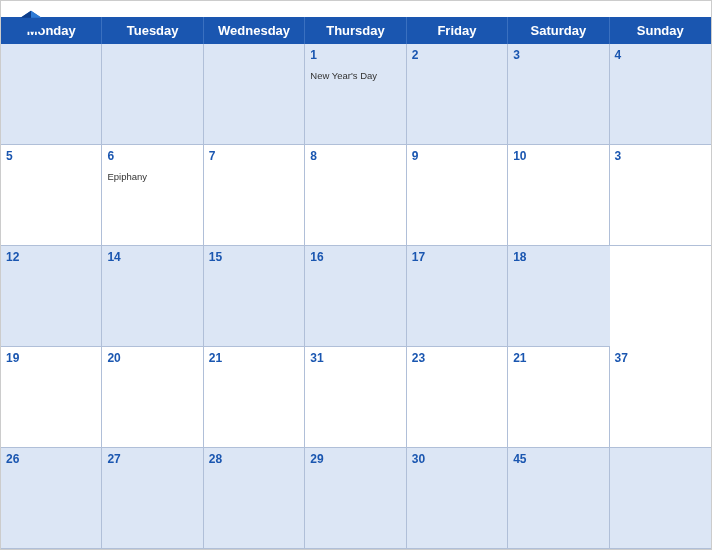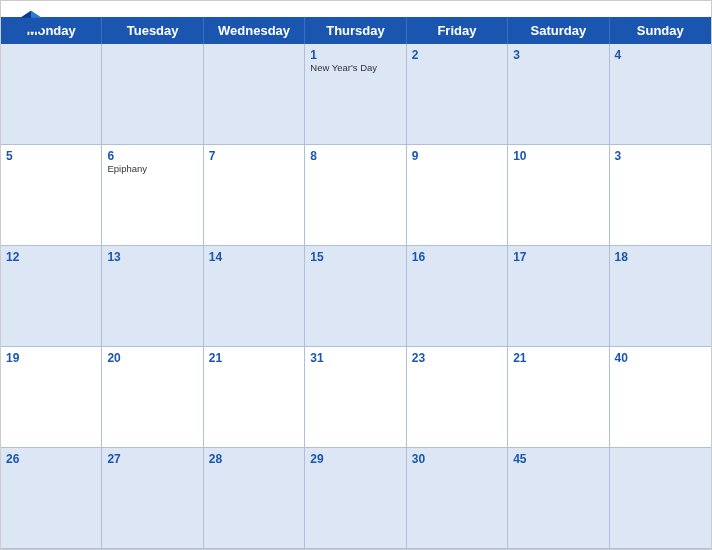--- a/index.html
+++ b/index.html
@@ -111,21 +111,21 @@
       font-weight: bold;
       color: #1a56b0;
       display: block;
     }
     .day-number.empty {
       color: transparent;
     }
     .holiday-label {
       font-size: 9.5px;
       color: #333;
-      margin-top: 0;
+      margin-top: 8px;
       display: block;
     }
     .calendar-week:nth-child(odd) .day-cell {
       background: #dce6f5;
     }
     .calendar-week:nth-child(even) .day-cell {
       background: #ffffff;
     }
     .logo-container {
       display: flex;
@@ -212,23 +212,20 @@
         </div>
         <div class="day-cell">
           <span class="day-number">3</span>
         </div>
       </div>
       <div class="calendar-week">
         <div class="day-cell">
           <span class="day-number">12</span>
         </div>
         <div class="day-cell">
-          <span class="day-number">13</span>
-        </div>
-        <div class="day-cell">
           <span class="day-number">14</span>
         </div>
         <div class="day-cell">
           <span class="day-number">15</span>
         </div>
         <div class="day-cell">
           <span class="day-number">16</span>
         </div>
         <div class="day-cell">
           <span class="day-number">17</span>
@@ -250,21 +247,21 @@
         <div class="day-cell">
           <span class="day-number">31</span>
         </div>
         <div class="day-cell">
           <span class="day-number">23</span>
         </div>
         <div class="day-cell">
           <span class="day-number">21</span>
         </div>
         <div class="day-cell">
-          <span class="day-number">40</span>
+          <span class="day-number">37</span>
         </div>
       </div>
       <div class="calendar-week">
         <div class="day-cell">
           <span class="day-number">26</span>
         </div>
         <div class="day-cell">
           <span class="day-number">27</span>
         </div>
         <div class="day-cell">

